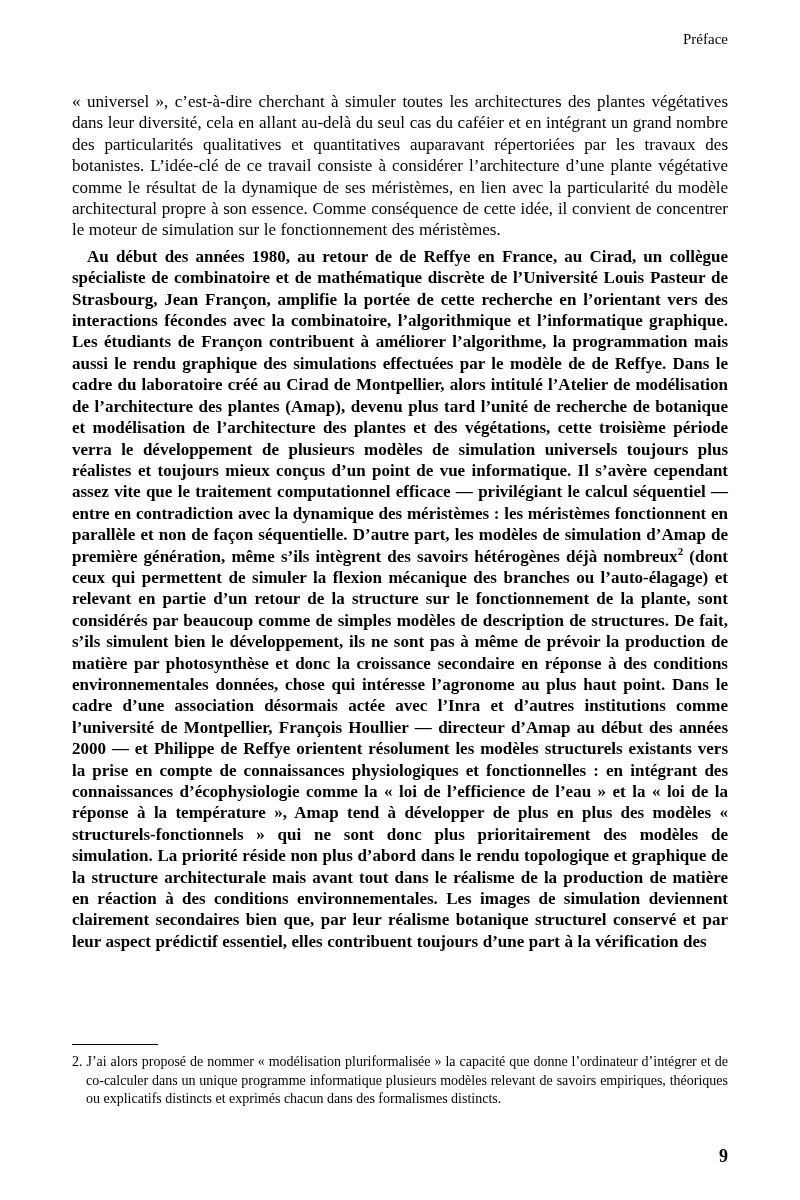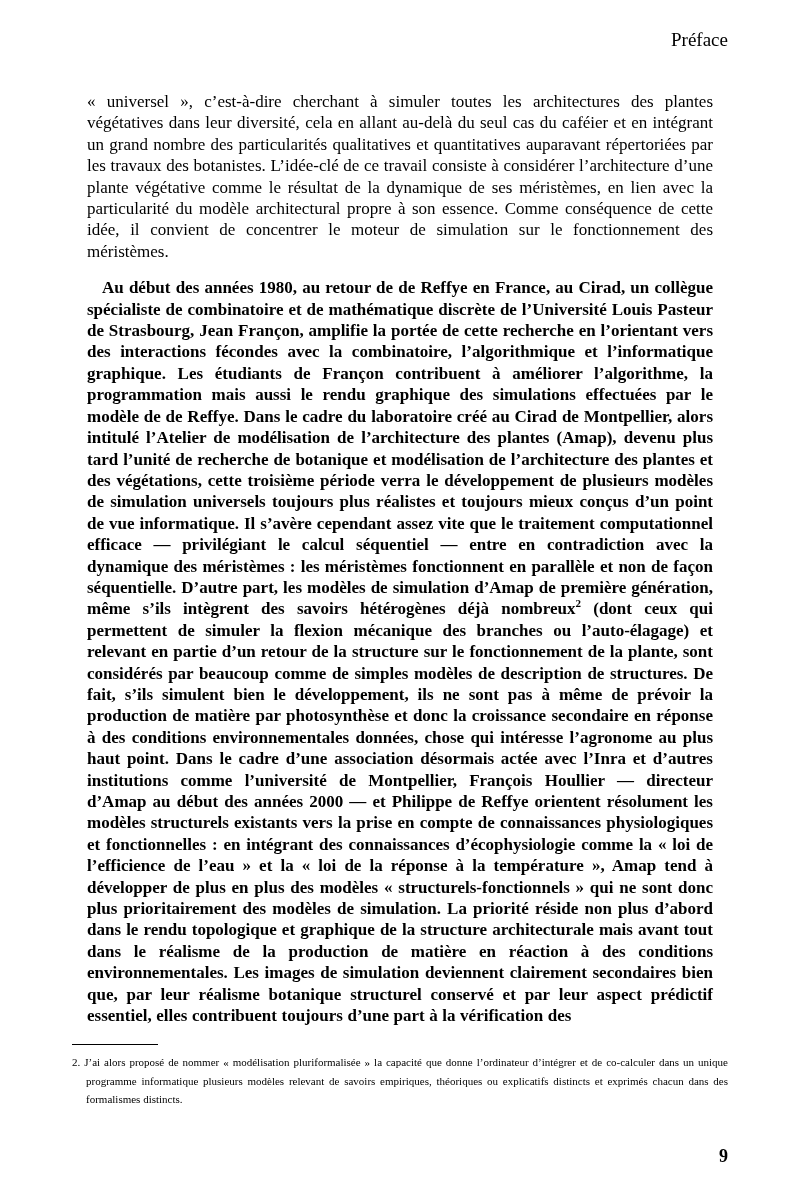--- a/index.html
+++ b/index.html
@@ -13,35 +13,35 @@
     height: 1200px;
     background: #ffffff;
     color: #000000;
     font-family: "Liberation Serif", "DejaVu Serif", serif;
     box-sizing: border-box;
     padding: 30px 72px 0 72px;
     overflow: hidden;
   }
   .running-head {
     text-align: right;
-    font-size: 19px;
+    font-size: 15px;
     line-height: 19px;
     margin: 0 0 42px 0;
     font-family: Liberation Serif, serif;
   }
   .text-block {
     font-size: 17px;
     line-height: 21.4px;
     text-align: justify;
     hyphens: auto;
     -webkit-hyphens: auto;
     word-spacing: 0.3px;
   }
   .para {
-    margin: 15px;
+    margin: 0;
   }
   .para.indent {
     text-indent: 15px;
     margin-top: 5px;
     font-weight: bold;
   }
   sup.note-ref {
     font-size: 11px;
     line-height: 0;
     vertical-align: super;
@@ -53,21 +53,21 @@
     top: 1044px;
   }
   .footnote-rule {
     width: 86px;
     height: 0;
     border-top: 1.4px solid #000;
     margin-bottom: 8px;
   }
   .footnote {
     margin: 0;
-    font-size: 11px;
+    font-size: 14px;
     line-height: 18.5px;
     text-align: justify;
     padding-left: 14px;
     text-indent: -14px;
     hyphens: auto;
     -webkit-hyphens: auto;
   }
   .page-number {
     position: absolute;
     right: 72px;

